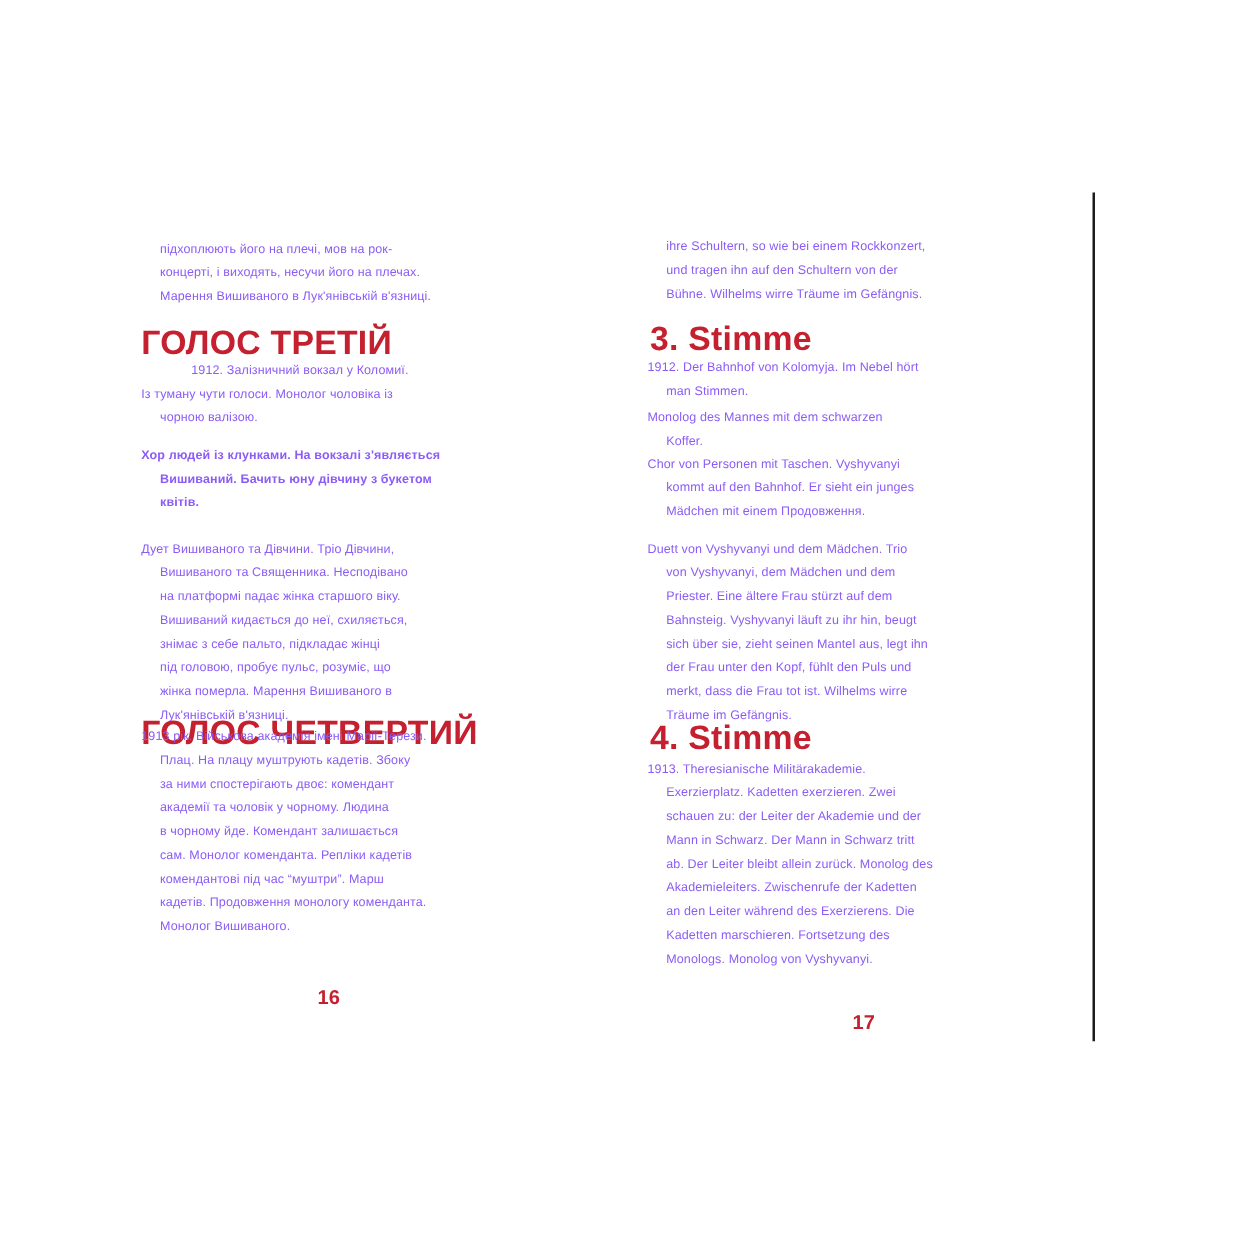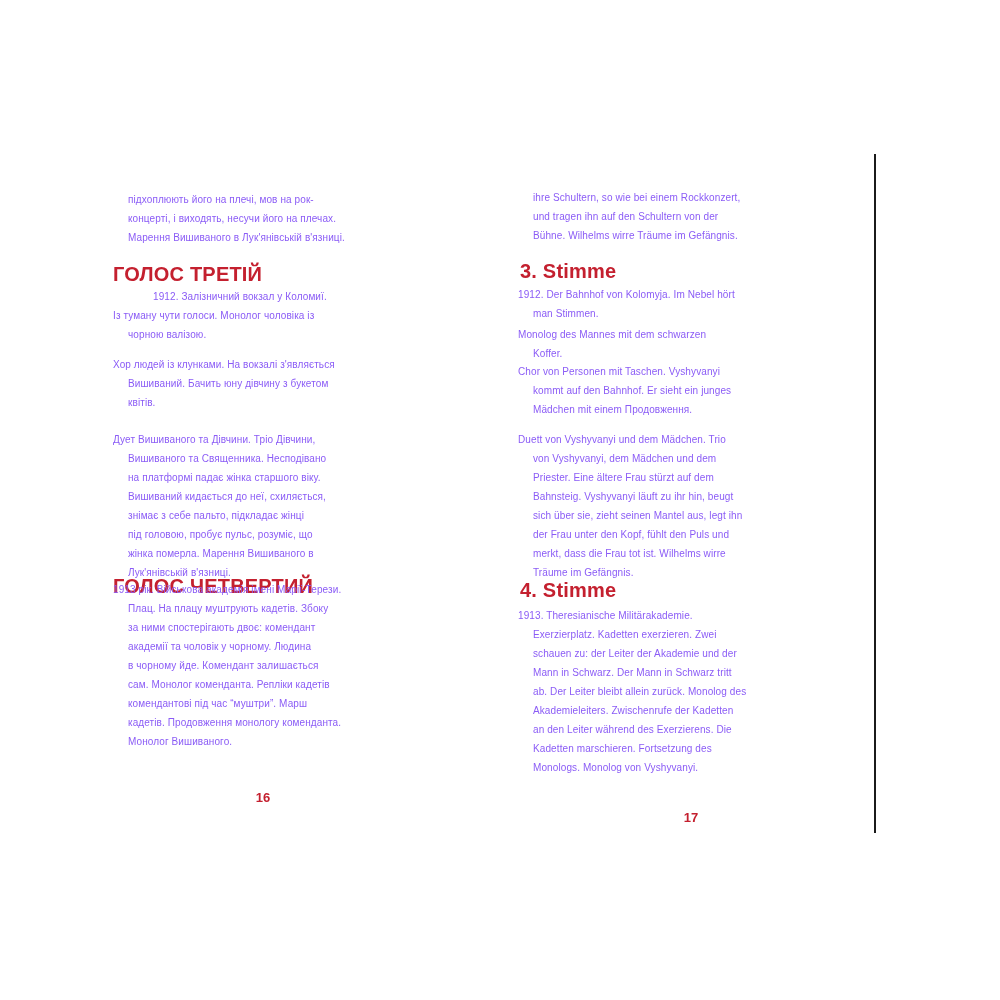--- a/index.html
+++ b/index.html
@@ -21,54 +21,54 @@
     color: #8b5cf6;
     white-space: pre-line;
     padding-left: 15px;
     text-indent: -15px;
     margin: 0;
   }
   .para.cont { text-indent: 0; }
 
   .heading {
     position: absolute;
-    font-size: 20px;
+    font-size: 27px;
     line-height: 22px;
     font-weight: bold;
     letter-spacing: 0.2px;
     color: #c4202f;
     margin: 0;
     white-space: nowrap;
   }
 
   .pagenum {
     position: absolute;
     top: 790px;
-    font-size: 13px;
+    font-size: 16px;
     font-weight: bold;
     color: #c4202f;
     text-align: center;
   }
   .pagenum.left { left: 113px; width: 300px; }
   .pagenum.right { left: 536px; width: 310px; margin-top: 20px; }
 
   .divider {
     position: absolute;
     left: 874px; top: 154px;
     width: 2px; height: 679px;
     background: #1b1b1b;
   }
 
   
   .lp { left: 113px; }
   .lp.b0 { top: 190px; }
   .lp.h1 { left: 113px; top: 263px; }
   .lp.b1 { top: 287px; margin-left: 40px; }
   .lp.b2 { top: 306px; }
-  .lp.b3 { top: 355px; }
+  .lp.b3 { top: 355px; font-weight: bold; }
   .lp.b4 { top: 430px; }
   .lp.h2 { left: 113px; top: 575px; }
   .lp.b5 { top: 580px; }
 
   
   .rp { left: 518px; }
   .rp.b0 { top: 188px; }
   .rp.h1 { left: 520px; top: 260px; }
   .rp.b1 { top: 285px; }
   .rp.b2 { top: 325px; }

